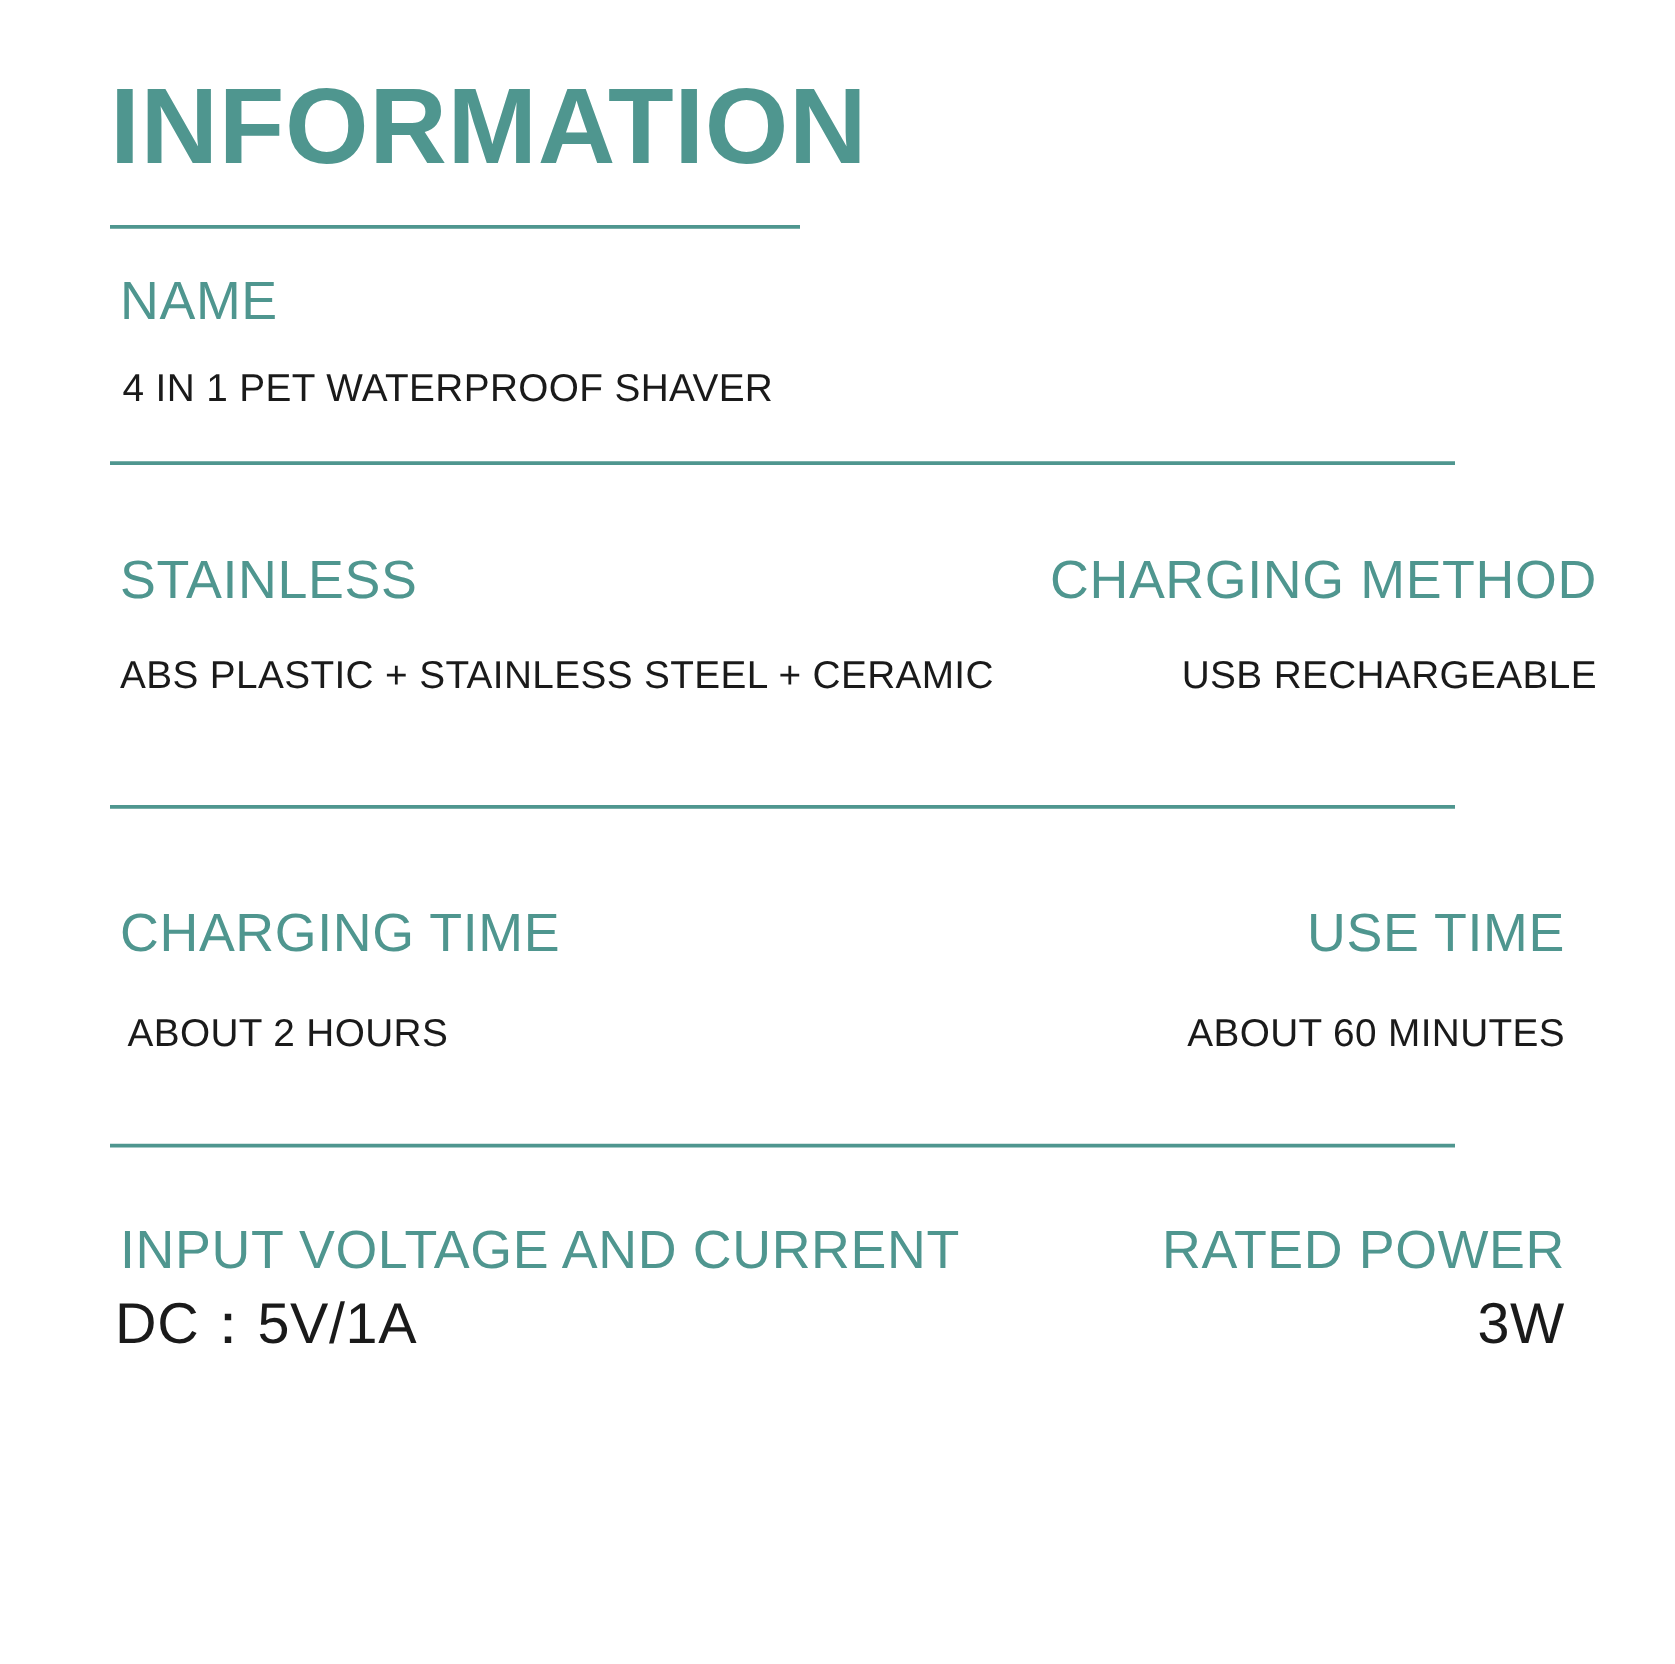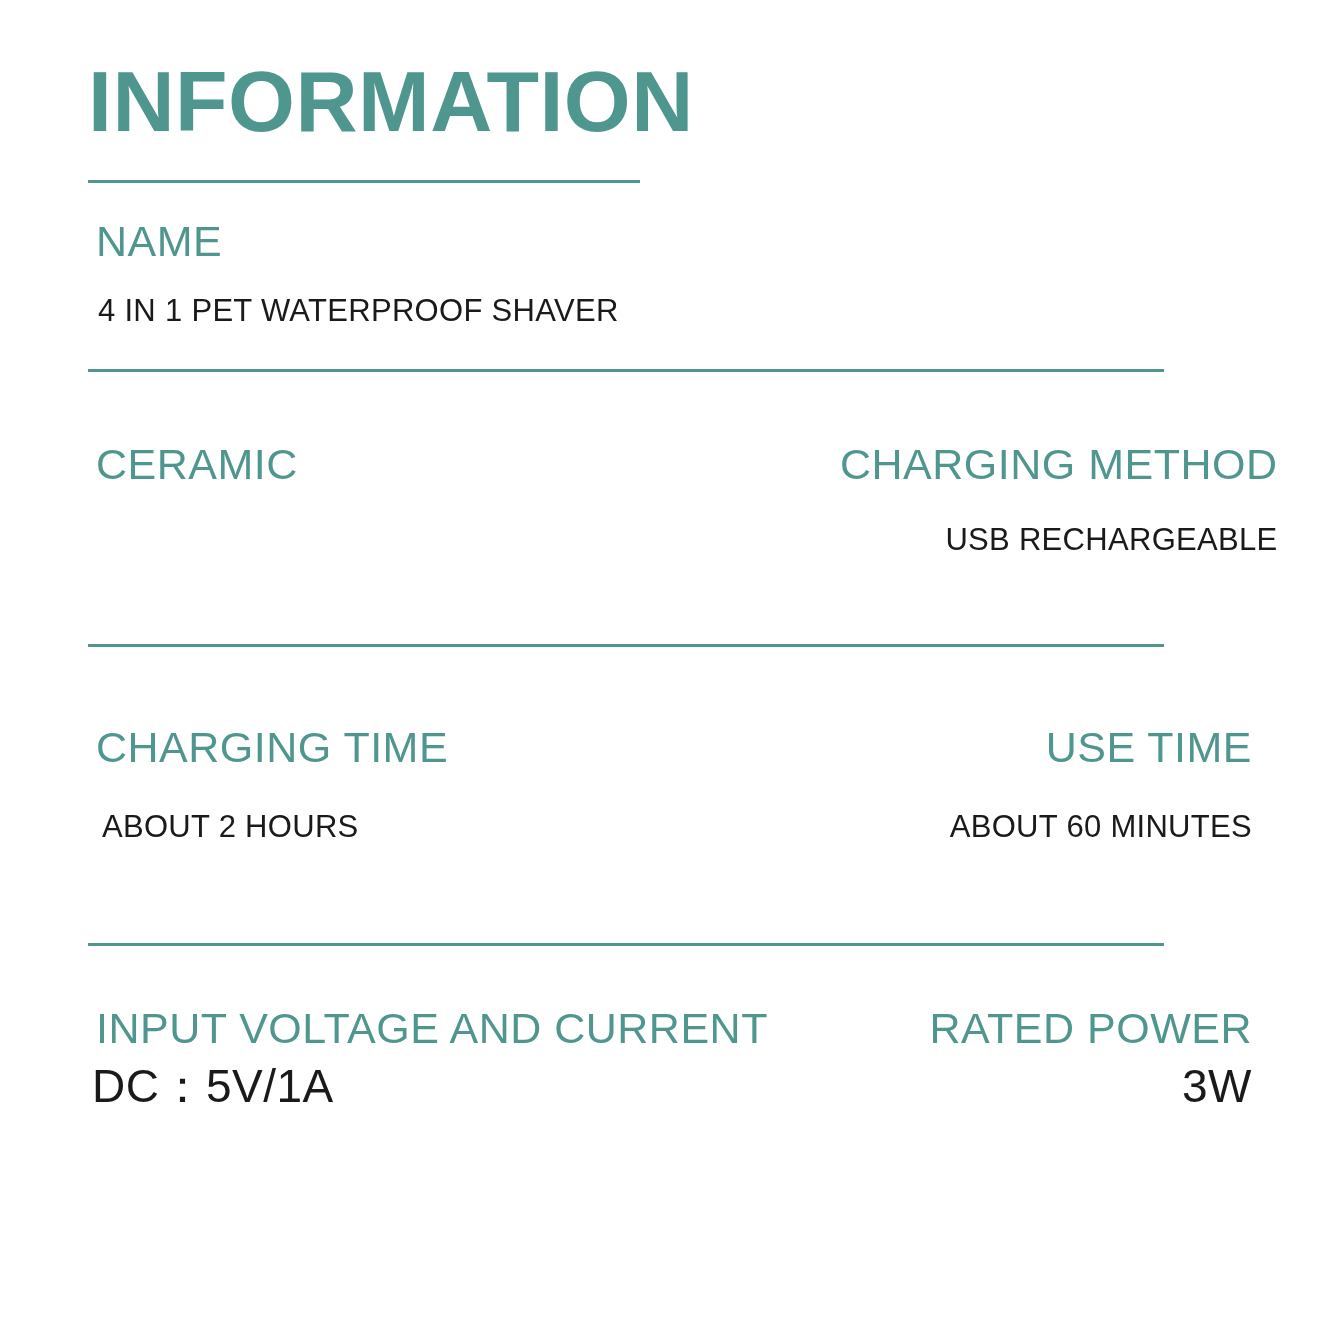--- a/index.html
+++ b/index.html
@@ -81,21 +81,21 @@
   }
   .col-left { width: 752px; flex: 0 0 752px; }
   .col-right { flex: 1 1 auto; text-align: right; }
 
   .row-material { padding-top: 70px; padding-bottom: 85px; }
   .row-material .section-head { margin-left: 8px; }
   .row-material .section-value { margin-top: 34px; margin-left: 8px; }
   .row-material .col-right .section-head { margin-left: 0; }
   .row-material .col-right .section-value { margin-left: 2px; }
 
-  .row-charging { padding-top: 78px; padding-bottom: 98px; }
+  .row-charging { padding-top: 78px; padding-bottom: 70px; }
   .row-charging .section-head { margin-left: 8px; }
   .row-charging .section-value { margin-top: 38px; margin-left: 14px; }
   .row-charging .col-right .section-head { margin-left: 0; }
   .row-charging .col-right .section-value { margin-left: 2px; }
 
   .row-input { padding-top: 60px; }
   .row-input .section-head { margin-left: 8px; }
   .row-input .section-value {
     margin-top: 8px;
     margin-left: 4px;
@@ -115,21 +115,22 @@
 
   <div class="section row-name">
     <div class="section-head">NAME</div>
     <div class="section-value">4 IN 1 PET WATERPROOF SHAVER</div>
   </div>
 
   <div class="divider"></div>
 
   <div class="section row-material cols">
     <div class="col-left">
-      <div class="section-head">CERAMIC</div>
+      <div class="section-head">STAINLESS</div>
+      <div class="section-value">ABS PLASTIC + STAINLESS STEEL + CERAMIC</div>
     </div>
     <div class="col-right">
       <div class="section-head">CHARGING METHOD</div>
       <div class="section-value">USB RECHARGEABLE</div>
     </div>
   </div>
 
   <div class="divider"></div>
 
   <div class="section row-charging cols">

